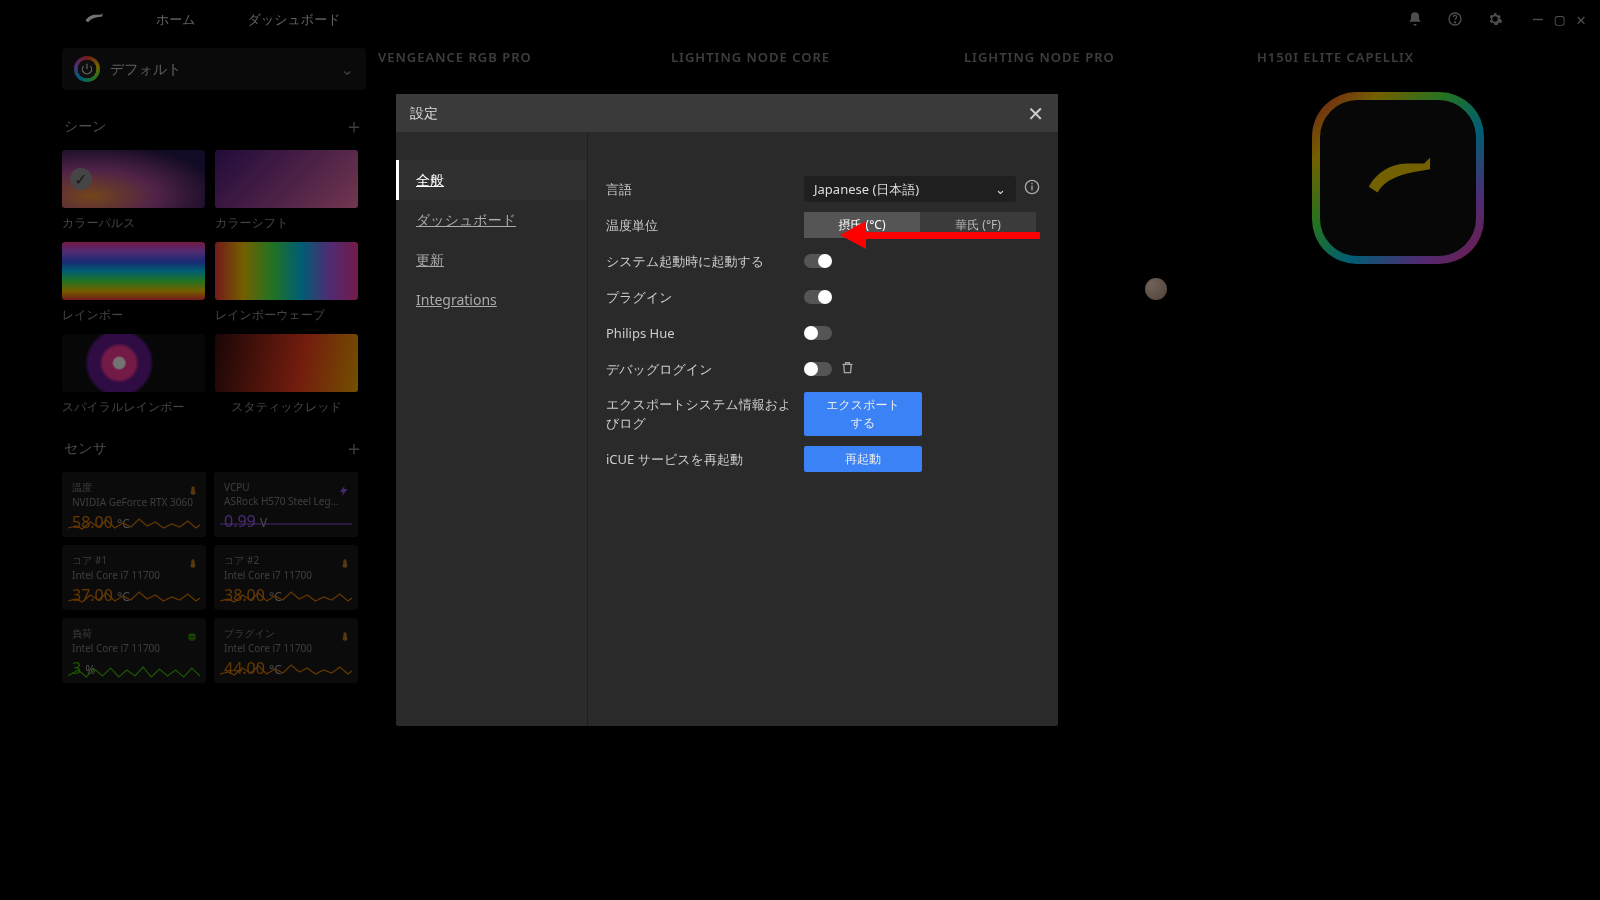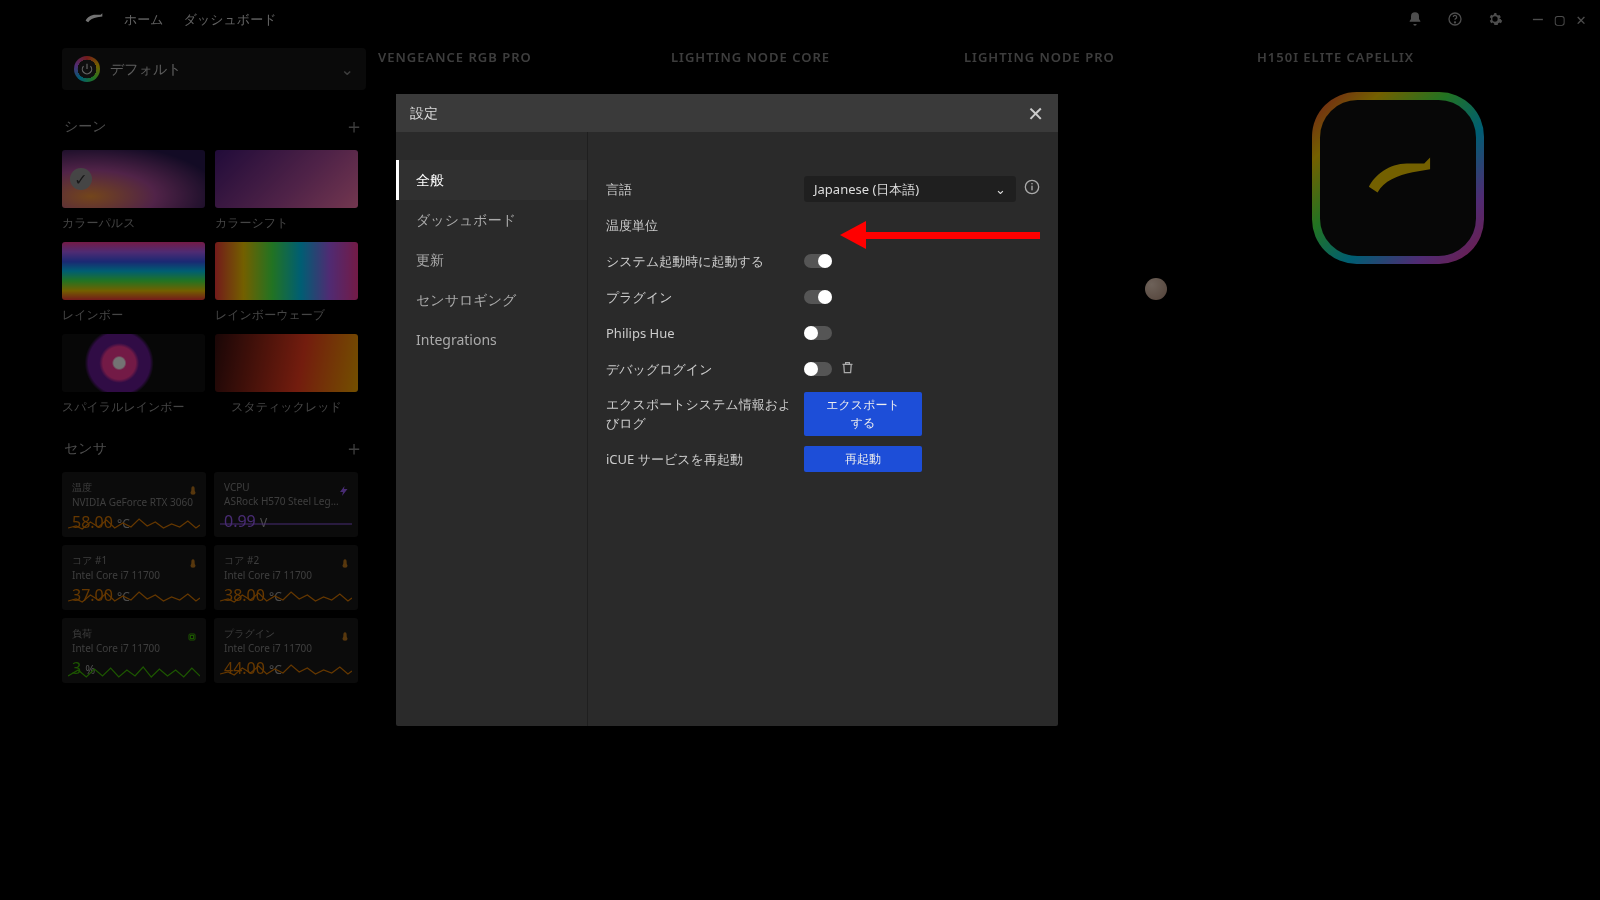--- a/index.html
+++ b/index.html
@@ -16,21 +16,21 @@
     --accent-green:#3fbf00;
     --accent-purple:#a060ff;
     --overlay:rgba(0,0,0,.55);
   }
   *{box-sizing:border-box;font-family:"Hiragino Kaku Gothic Pro","Yu Gothic UI","Meiryo",system-ui,sans-serif;}
   html,body{margin:0;height:100%;background:#000;color:var(--text);overflow:hidden;}
   #app{position:relative;width:1600px;height:900px;background:#000;}
   
   .topbar{height:38px;display:flex;align-items:center;padding:0 14px;background:#000;gap:20px;font-size:13px;}
   .logo{width:20px;height:20px;color:#fff;display:flex;align-items:center;margin-left:70px;}
-  .tb-item{color:#ddd;cursor:pointer;}
+  .tb-item{color:#ddd;cursor:pointer;margin-left:32px;}
   .tb-spacer{flex:1;}
   .tb-icon{color:#aaa;width:20px;height:20px;display:flex;align-items:center;justify-content:center;cursor:pointer;}
   .winctrl{display:flex;gap:12px;color:#aaa;font-size:16px;margin-left:8px;}
   .winctrl span{cursor:pointer;font-family:monospace;}
   
   .main{position:absolute;top:38px;left:62px;right:62px;bottom:0;display:flex;gap:12px;}
   .sidebar{width:304px;flex:none;padding:10px 0 8px 0;}
   .profile{display:flex;align-items:center;gap:10px;background:rgba(40,40,40,.6);border-radius:4px;padding:8px 12px;margin-bottom:22px;}
   .profile-icon{width:26px;height:26px;border-radius:50%;background:radial-gradient(circle,#222 50%,transparent 52%),conic-gradient(#ff3b3b,#ffd400,#4cff4c,#00d0ff,#b060ff,#ff3b3b);display:flex;align-items:center;justify-content:center;}
   .profile-icon svg{color:#ccc;}
@@ -60,36 +60,36 @@
   .h150 .ring2{position:absolute;inset:22px;border-radius:24%;background:#111;}
   .h150 .sail{position:absolute;inset:0;display:flex;align-items:center;justify-content:center;color:var(--yellow);}
   .moon{width:22px;height:22px;border-radius:50%;background:radial-gradient(circle at 30% 30%,#f3d9c6,#b89480);position:absolute;left:1145px;top:278px;box-shadow:0 0 8px rgba(0,0,0,.5);}
   .scrim{position:absolute;inset:0;background:var(--overlay);}
   
   .modal{position:absolute;left:396px;top:94px;width:662px;height:632px;background:#2a2a2a;border-radius:2px;box-shadow:0 4px 30px rgba(0,0,0,.6);display:flex;flex-direction:column;}
   .modal-head{height:38px;background:#3a3a3a;display:flex;align-items:center;padding:0 14px;font-size:14px;color:#ddd;text-align:center;}
   .modal-head .close{margin-left:auto;color:#ccc;font-size:20px;cursor:pointer;}
   .modal-body{flex:1;display:flex;}
   .mnav{width:192px;border-right:1px solid #1f1f1f;padding-top:28px;}
-  .mnav-item{padding:10px 20px;font-size:14px;color:#aaa;cursor:pointer;}
+  .mnav-item{padding:10px 20px;font-size:14px;color:#aaa;cursor:pointer;text-decoration:underline;}
   .mnav-item.active{color:#fff;border-left:3px solid #fff;background:rgba(255,255,255,.03);padding-left:17px;}
   .mform{flex:1;padding:44px 18px;font-size:13px;}
   .mrow{display:flex;align-items:center;margin-bottom:10px;min-height:26px;}
   .mrow .lbl{width:198px;color:#ccc;}
   .mrow .ctl{flex:1;display:flex;align-items:center;gap:8px;}
   .select{flex:1;height:26px;background:rgba(0,0,0,.25);border-radius:3px;display:flex;align-items:center;padding:0 10px;justify-content:space-between;color:#ddd;cursor:pointer;}
   .infoic{color:#aaa;}
   .seg{display:flex;flex:1;max-width:232px;}
   .seg div{flex:1;text-align:center;padding:4px 0;background:#3b3b3b;color:#bbb;font-size:12px;cursor:pointer;}
   .seg div.on{background:#555;color:#fff;}
   .toggle{width:28px;height:14px;border-radius:8px;background:#555;position:relative;cursor:pointer;}
   .toggle::after{content:"";position:absolute;width:14px;height:14px;border-radius:50%;background:#fff;top:0;}
   .toggle.off::after{left:0;}
   .toggle.on{background:#555;} .toggle.on::after{right:0;}
-  .btn{background:#1d4ed8;color:#eee;padding:4px 18px;border-radius:2px;font-size:12px;cursor:pointer;width:118px;text-align:center;}
+  .btn{background:#3b82f6;color:#eee;padding:4px 18px;border-radius:2px;font-size:12px;cursor:pointer;width:118px;text-align:center;}
   .trash{color:#aaa;cursor:pointer;}
   
   .arrow{position:absolute;left:840px;top:227px;width:200px;height:16px;pointer-events:none;}
   .arrow .shaft{position:absolute;left:20px;right:0;top:5px;height:7px;background:#ff0000;}
   .arrow .head{position:absolute;left:0;top:-6px;width:0;height:0;border-top:14px solid transparent;border-bottom:14px solid transparent;border-right:26px solid #ff0000;}
   
   .th1{background:radial-gradient(ellipse at 20% 80%,#ff9a3c 0%,#b34fa0 40%,#2c1a52 80%);}
   .th2{background:linear-gradient(135deg,#4a1a80,#b34fa0 60%,#ff7ab0);}
   .th3{background:linear-gradient(0deg,#ff3b3b 0%,#ffd400 16%,#4cff4c 33%,#00d0ff 50%,#3b5bff 66%,#b060ff 83%,#ff3b9b 100%);}
   .th4{background:linear-gradient(90deg,#ff3b3b,#ffd400,#4cff4c,#00d0ff,#b060ff,#ff3b9b);}
@@ -289,21 +289,20 @@
   <div class="modal">
     <div class="modal-head">
       <span>設定</span>
       <span class="close">✕</span>
     </div>
     <div class="modal-body">
       <div class="mnav">
         <div class="mnav-item active">全般</div>
         <div class="mnav-item">ダッシュボード</div>
         <div class="mnav-item">更新</div>
-        <div class="mnav-item">センサロギング</div>
         <div class="mnav-item">Integrations</div>
       </div>
       <div class="mform">
         <div class="mrow">
           <div class="lbl">言語</div>
           <div class="ctl">
             <div class="select">
               <span>Japanese (日本語)</span>
               <span>⌄</span>
             </div>
@@ -311,20 +310,26 @@
               <svg width="16" height="16" viewBox="0 0 24 24" fill="currentColor">
                   <circle cx="12" cy="12" r="10" fill="none" stroke="currentColor" stroke-width="2"></circle>
                   <rect x="11" y="10" width="2" height="7"></rect>
                   <rect x="11" y="6" width="2" height="2"></rect>
                 </svg>
             </span>
           </div>
         </div>
         <div class="mrow">
           <div class="lbl">温度単位</div>
+          <div class="ctl">
+            <div class="seg">
+              <div class="on">摂氏 (°C)</div>
+              <div>華氏 (°F)</div>
+            </div>
+          </div>
         </div>
         <div class="mrow">
           <div class="lbl">システム起動時に起動する</div>
           <div class="ctl">
               <div class="toggle on"></div>
             </div>
         </div>
         <div class="mrow">
           <div class="lbl">プラグイン</div>
           <div class="ctl">

